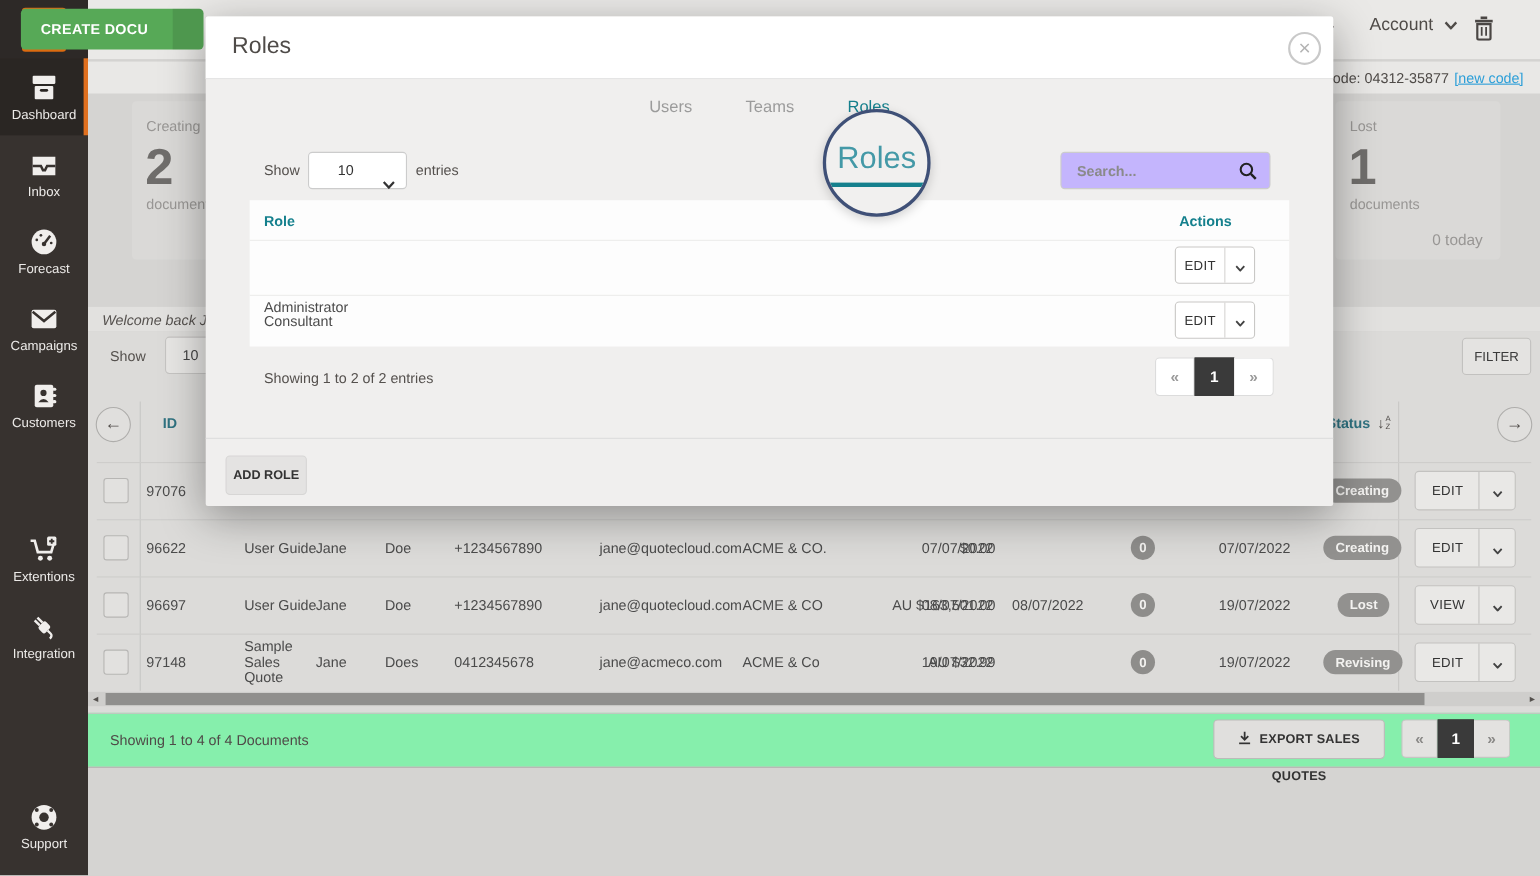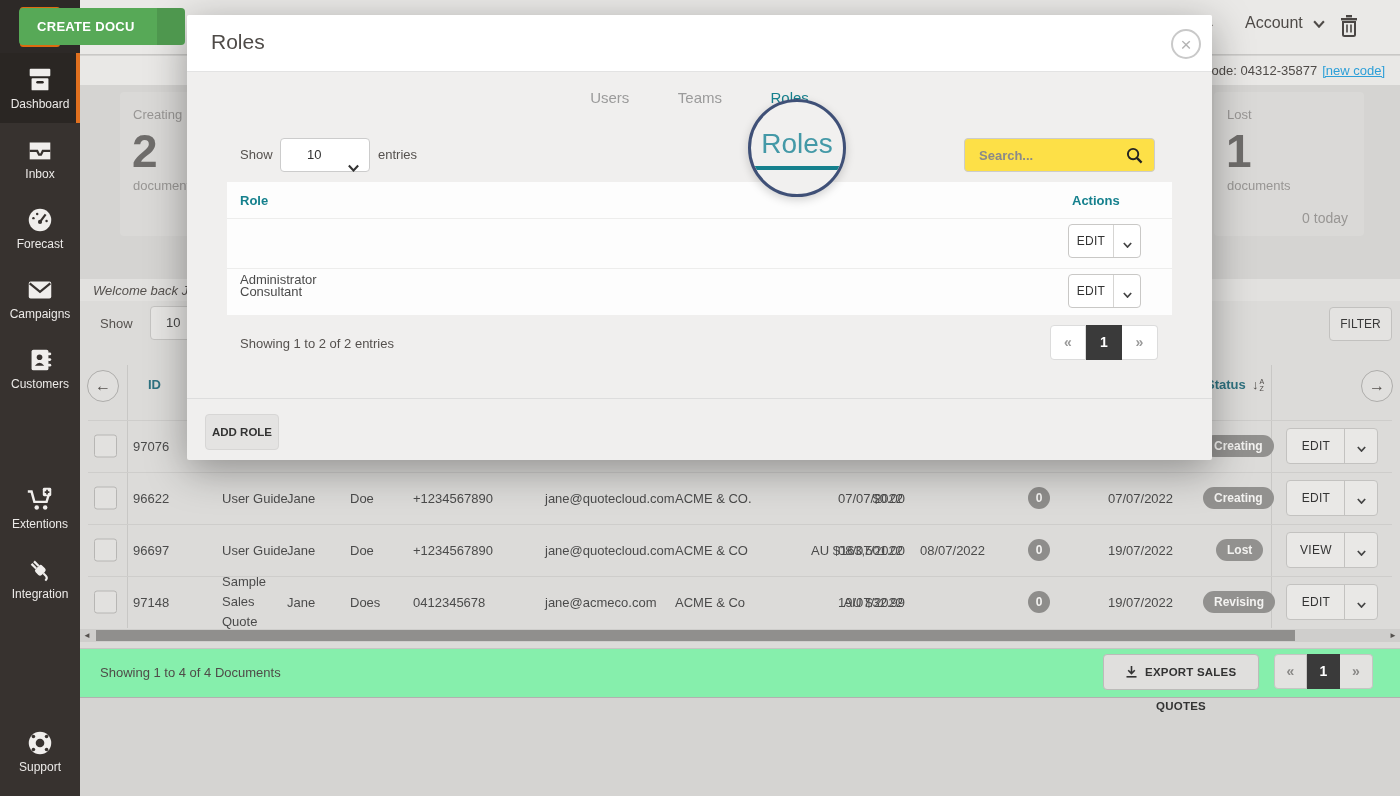--- a/index.html
+++ b/index.html
@@ -98,21 +98,21 @@
                  color:#b3b3b3; font-size:19px; text-align:center; line-height:27px; cursor:pointer; }
   #tabs { position:absolute; left:0; top:70px; width:1025px; text-align:center; }
   .tab { display:inline-block; margin:0 17px; padding:4px 5px 9px 5px; font-size:15px; color:#9b9b9b; cursor:pointer; }
   .tab.active { color:#15808d; border-bottom:3px solid #15808d; }
 
   #modal-show-label { position:absolute; left:53px; top:132px; font-size:13px; color:#55514e; }
   #modal-show-select { position:absolute; left:93px; top:123px; width:90px; height:34px; background:#fff; border:1px solid #ccc;
                        border-radius:4px; font-size:13px; color:#333; line-height:32px; padding-left:26px; cursor:pointer; }
   .sel-caret { position:absolute; right:10px; top:13px; }
   #modal-entries { position:absolute; left:191px; top:132px; font-size:13px; color:#55514e; }
-  #modal-search { position:absolute; left:777px; top:123px; width:191px; height:34px; background:#fde047; border:1px solid #ccc; border-radius:4px; }
+  #modal-search { position:absolute; left:777px; top:123px; width:191px; height:34px; background:#c4b5fd; border:1px solid #ccc; border-radius:4px; }
   #modal-search input { position:absolute; left:14px; top:0; width:140px; height:32px; border:none; outline:none; background:transparent;
                         font-family:"Liberation Sans",sans-serif; font-size:13px; font-weight:bold; color:#555; }
   #modal-search input::placeholder { color:#8a8a8a; opacity:1; }
   #modal-search svg { position:absolute; right:11px; top:8px; }
 
   #roles-card { position:absolute; left:40px; top:167px; width:945px; height:133px; background:#fdfdfd; }
   #roles-card .hdr { position:absolute; top:11px; font-size:13px; font-weight:bold; color:#15808d; }
   .role-sep { position:absolute; left:0; width:945px; height:1px; background:#ededec; }
   .role-name { position:absolute; left:13px; font-size:13px; color:#4b4b4b; }
   .m-split { position:absolute; left:841px; width:73px; height:34px; background:#fff; border:1px solid #c9c8c6; border-radius:4px; cursor:pointer; }
@@ -371,21 +371,21 @@
         <span class="split-main">VIEW</span>
         <span class="split-caret"><svg width="9" height="6" viewBox="0 0 13 9">
               <polyline points="1,1.5 6.5,7.5 12,1.5" stroke="#444" stroke-width="2.6" fill="none"></polyline>
             </svg></span>
       </span>
     </div>
 
     <div class="doc-row" style="top:275px;">
       <span class="checkbox"></span>
       <span class="cell" style="left:53px;">97148</span>
-      <span class="cell" style="left:142px; white-space:normal; width:68px; line-height:20px;">Sample Sales Quote</span>
+      <span class="cell" style="left:142px; white-space:normal; width:68px; line-height:14px;">Sample Sales Quote</span>
       <span class="cell" style="left:207px;">Jane</span>
       <span class="cell" style="left:270px;">Does</span>
       <span class="cell" style="left:333px;">0412345678</span>
       <span class="cell" style="left:465px;">jane@acmeco.com</span>
       <span class="cell" style="left:595px;">ACME &amp; Co</span>
       <span class="cell amount">AU $32.99</span>
       <span class="cell" style="left:758px;">19/07/2022</span>
       <span class="cell" style="left:840px;"></span>
       <span class="count-badge">0</span>
       <span class="cell" style="left:1028px;">19/07/2022</span>

